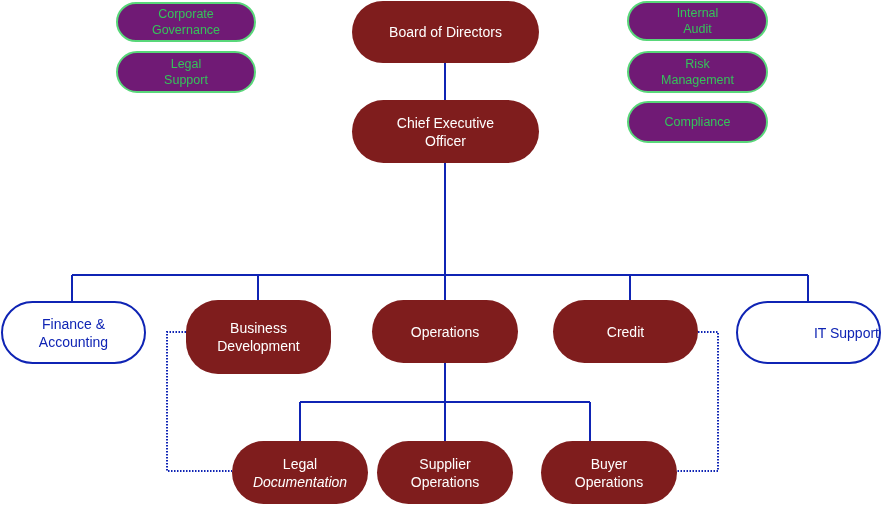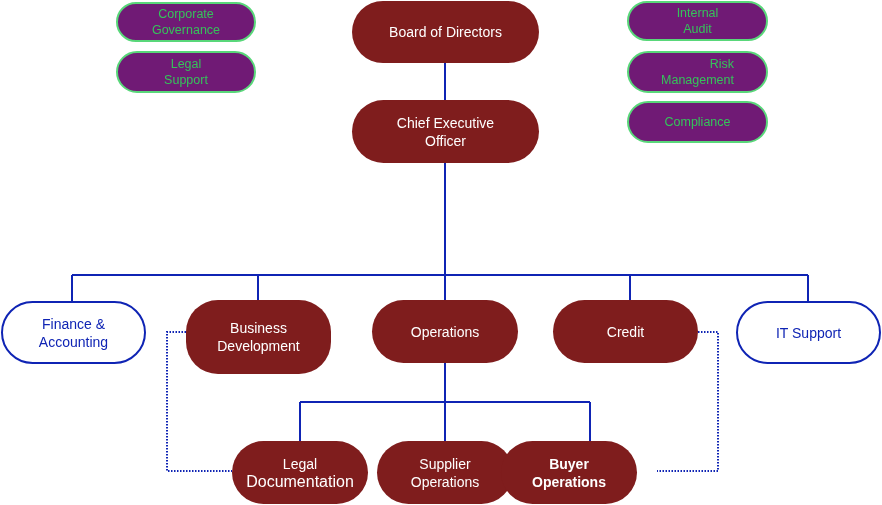--- a/index.html
+++ b/index.html
@@ -8,21 +8,21 @@
   #canvas { position: absolute; left: 0; top: 0; width: 882px; height: 505px; }
   svg.connectors { position: absolute; left: 0; top: 0; width: 882px; height: 505px; pointer-events: none; }
   .node { position: absolute; box-sizing: border-box; border-radius: 32px;
           display: flex; align-items: center; justify-content: center; text-align: center;
           cursor: pointer; }
   .node span { display: block; line-height: 18px; white-space: pre-line; }
   .filled { background: #7f1d1d; color: #ffffff; font-size: 14px; }
   .outline { background: #ffffff; border: 2px solid #0f24b4; color: #0f24b4; font-size: 14px; }
   .green { background: #701a75; border: 2px solid #59d77a; color: #35c35a; font-size: 12.5px; border-radius: 22px; }
   .green span { line-height: 16px; }
-  .small-text { font-size: 16px; }
+  .small-text { font-size: 14px; font-style: italic; }
 </style>
 </head>
 <body>
 
 <div id="canvas">
 
   <svg class="connectors" viewBox="0 0 882 505">
     <g stroke="#0f24b4" stroke-width="2" fill="none">
       <line x1="445" y1="62" x2="445" y2="101"></line>
       <line x1="445" y1="162" x2="445" y2="275"></line>
@@ -49,21 +49,21 @@
   </div>
   <div class="node green" style="left:116px; top:51px; width:140px; height:42px;">
     <span>Legal
 Support</span>
   </div>
 
   <div class="node green" style="left:627px; top:1px; width:141px; height:40px;">
     <span>Internal
 Audit</span>
   </div>
-  <div class="node green" style="left:627px; top:51px; width:141px; height:42px;text-align:right;">
+  <div class="node green" style="left:627px; top:51px; width:141px; height:42px;">
     <span>Risk
 Management</span>
   </div>
   <div class="node green" style="left:627px; top:101px; width:141px; height:42px;">
     <span>Compliance</span>
   </div>
 
   <div class="node filled" style="left:352px; top:1px; width:187px; height:62px;">
     <span>Board of Directors</span>
   </div>
@@ -79,30 +79,30 @@
   <div class="node filled" style="left:186px; top:300px; width:145px; height:74px;">
     <span>Business
 Development</span>
   </div>
   <div class="node filled" style="left:372px; top:300px; width:146px; height:63px;">
     <span>Operations</span>
   </div>
   <div class="node filled" style="left:553px; top:300px; width:145px; height:63px;">
     <span>Credit</span>
   </div>
-  <div class="node outline" style="left:736px; top:301px; width:145px; height:63px;">
+  <div class="node outline" style="left:736px; top:301px; width:145px; height:63px;justify-content:flex-end;">
     <span>IT Support</span>
   </div>
 
   <div class="node filled" style="left:232px; top:441px; width:136px; height:63px; flex-direction:column;">
     <span>Legal</span>
     <span class="small-text">Documentation</span>
   </div>
   <div class="node filled" style="left:377px; top:441px; width:136px; height:63px;">
     <span>Supplier
 Operations</span>
   </div>
-  <div class="node filled" style="left:501px; top:441px; width:136px; height:63px;font-weight:bold;">
+  <div class="node filled" style="left:541px; top:441px; width:136px; height:63px;">
     <span>Buyer
 Operations</span>
   </div>
 
 </div>
 
 </body></html>

